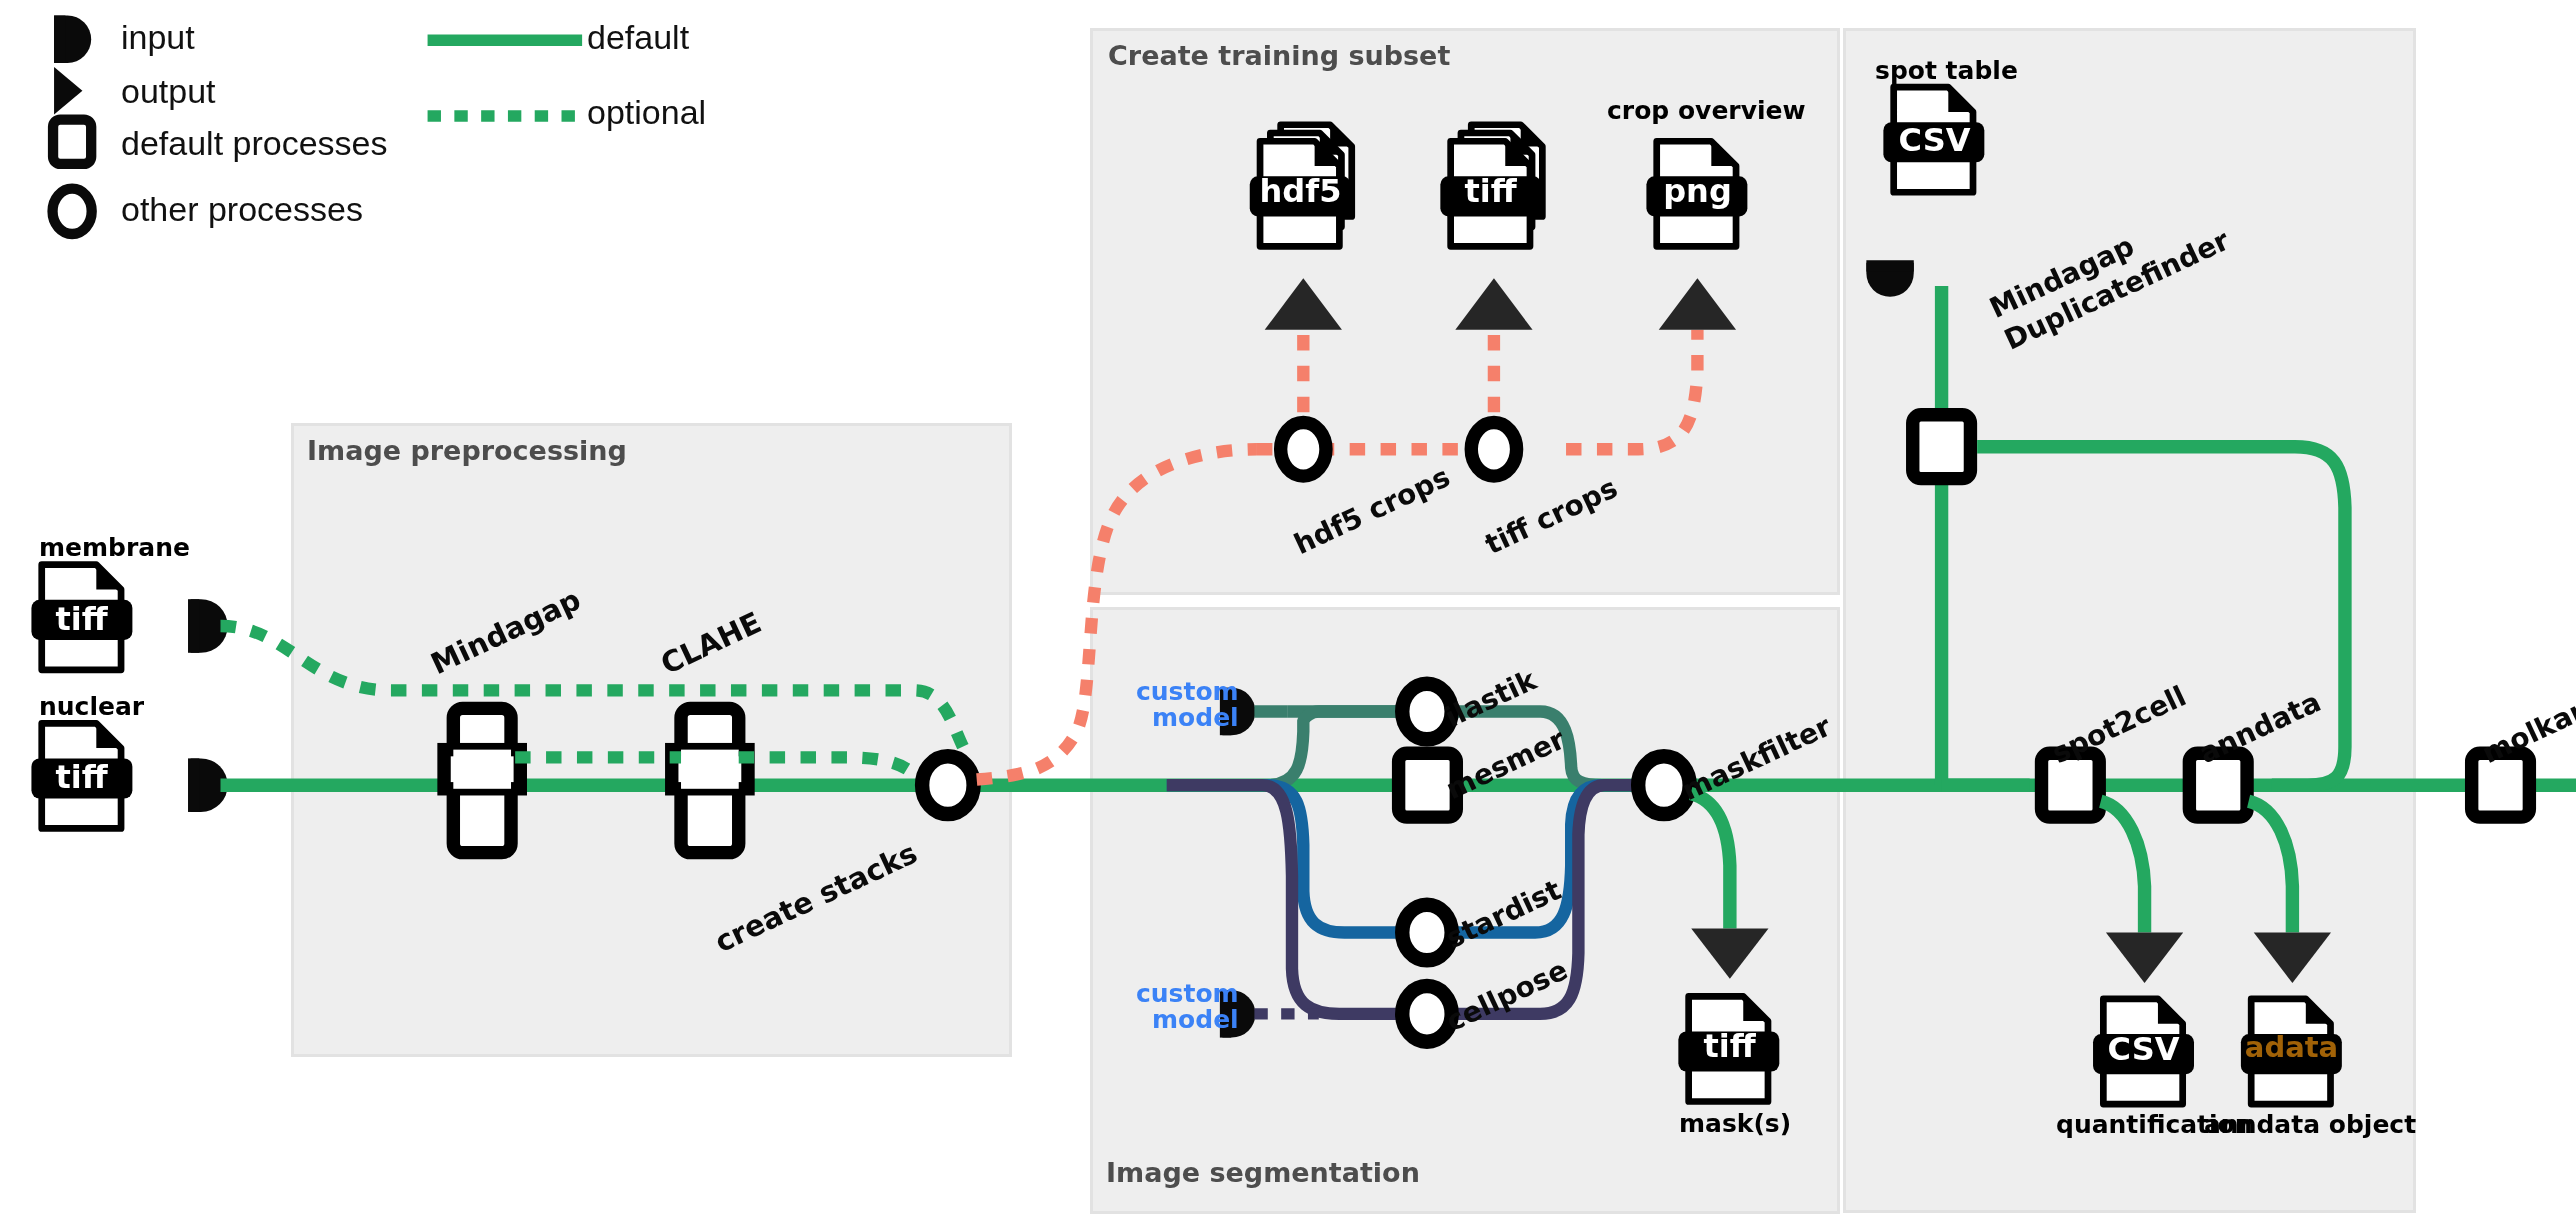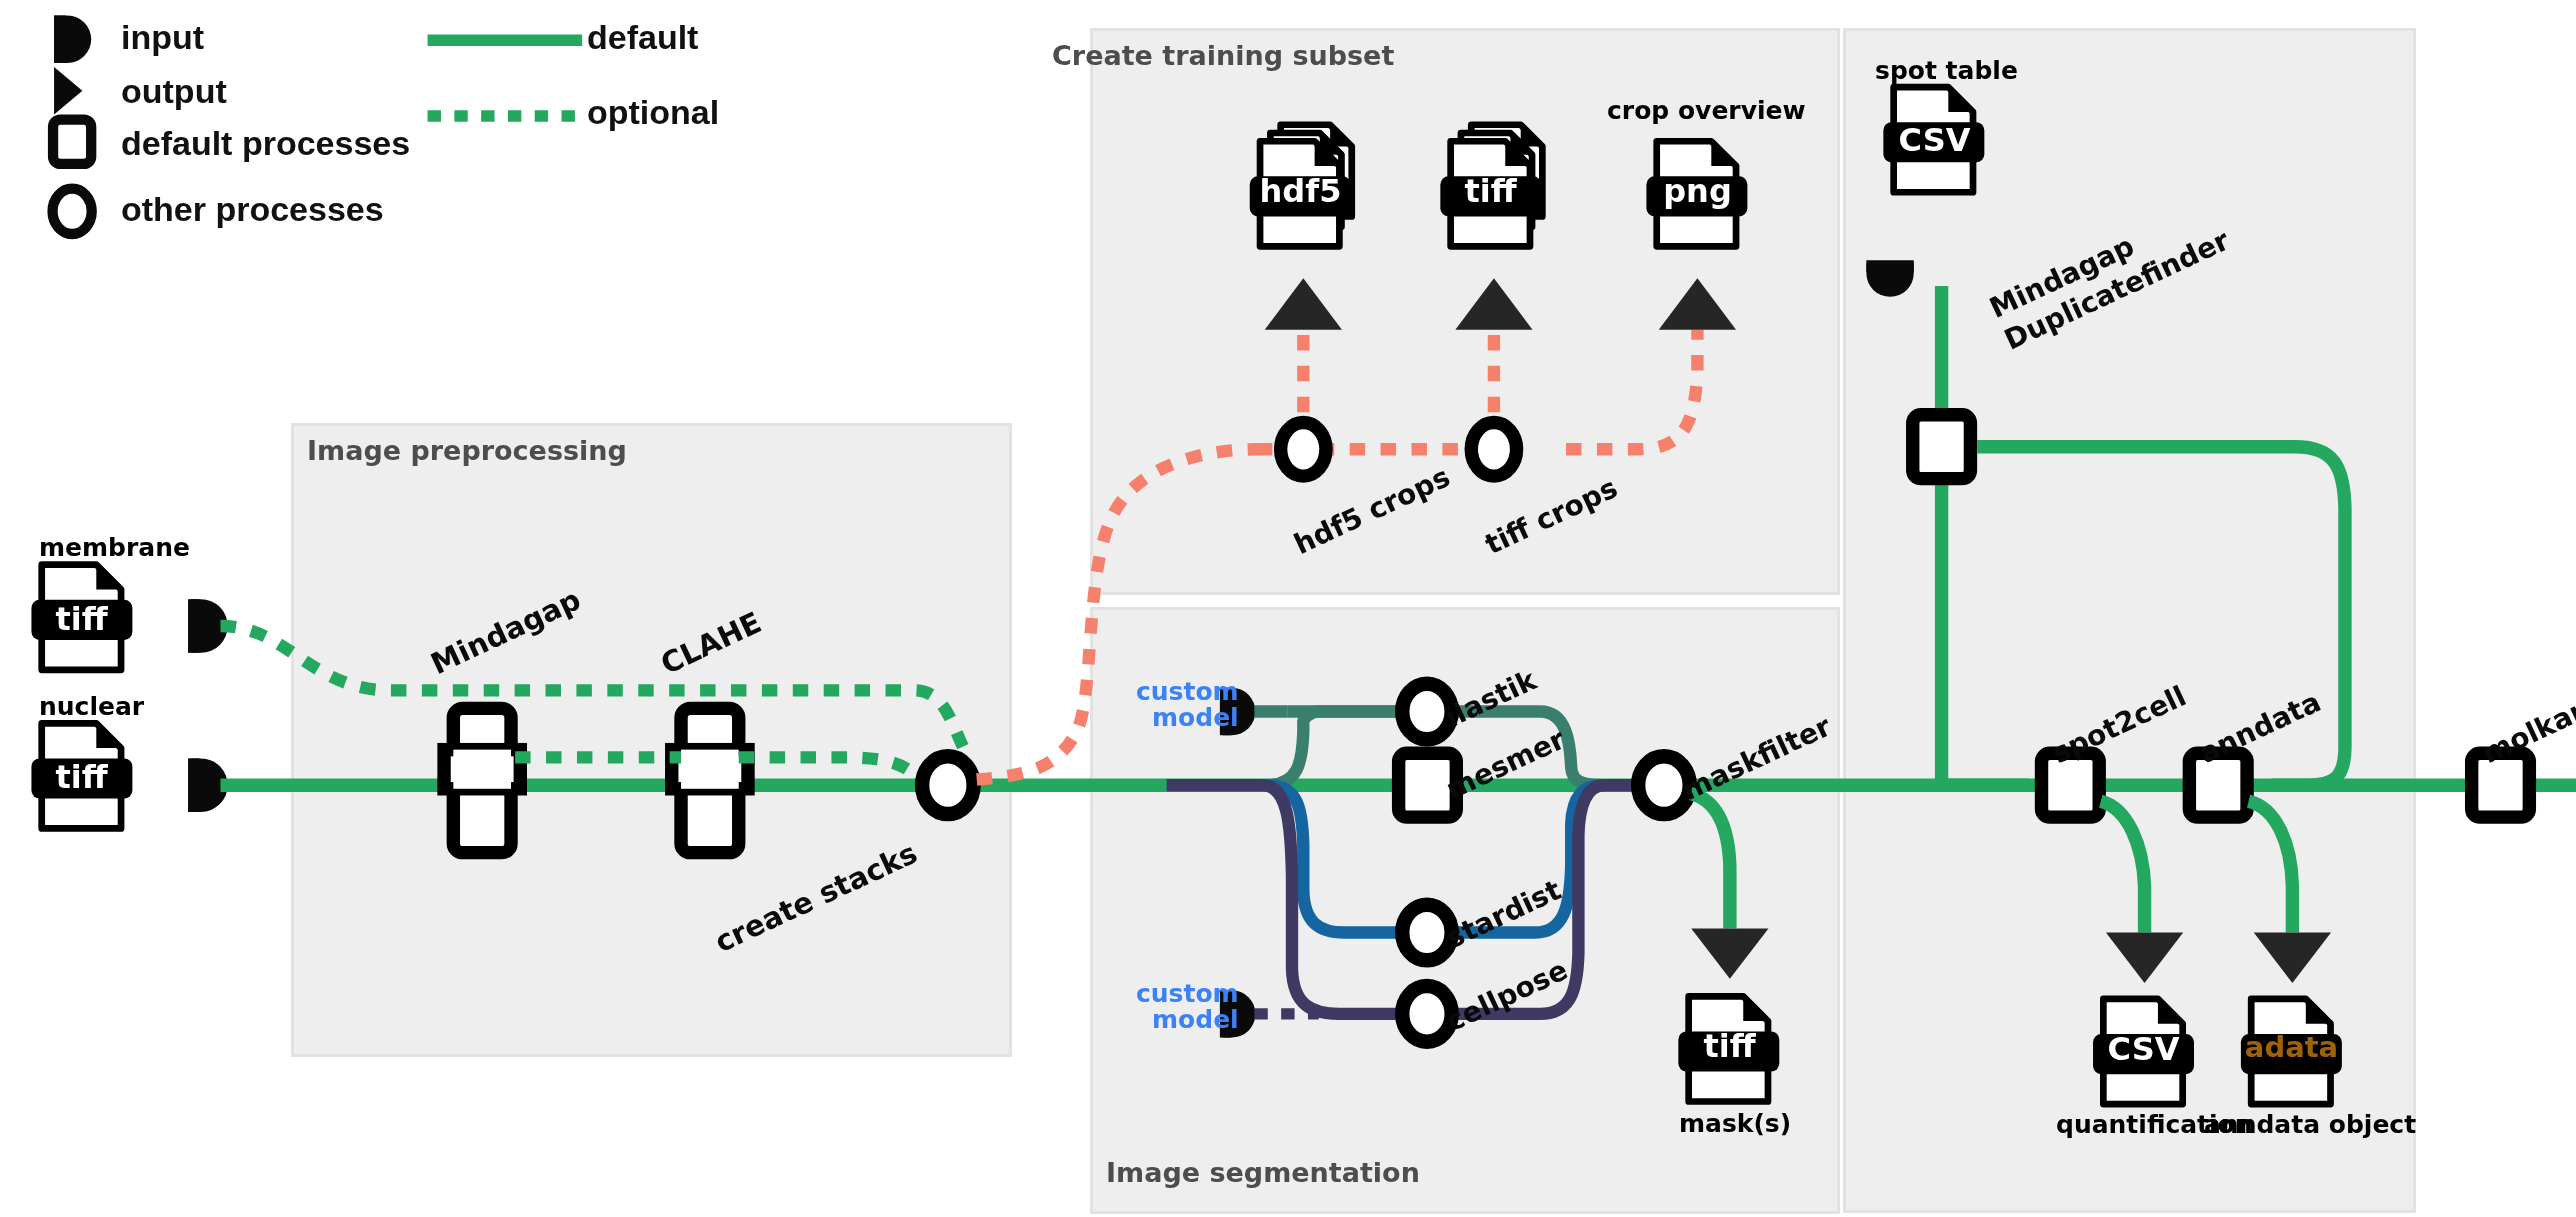--- a/index.html
+++ b/index.html
@@ -6,39 +6,39 @@
   body{width:2891px;height:1218px;position:relative;overflow:hidden;
        font-family:"DejaVu Sans","Liberation Sans",sans-serif;}
   #root{position:absolute;inset:0;}
   svg.layer{position:absolute;left:0;top:0;width:2891px;height:1218px;overflow:visible;}
   .panel{position:absolute;background:#eeeeee;border:3.1px solid #e2e2e2;box-sizing:border-box;}
   .panel-title{position:absolute;font-weight:bold;color:#4d4d4d;font-size:27px;
                font-family:"DejaVu Sans","Liberation Sans",sans-serif;white-space:nowrap;}
   .lbl{position:absolute;white-space:nowrap;font-weight:bold;color:#0a0a0a;
        font-family:"DejaVu Sans","Liberation Sans",sans-serif;}
   .legend-text{position:absolute;white-space:nowrap;color:#111;font-size:34px;
-               font-family:"Liberation Sans",sans-serif;font-weight:700;}
+               font-family:"Liberation Sans",sans-serif;font-weight:400;}
   .filelabel{position:absolute;white-space:nowrap;font-weight:bold;font-size:25px;color:#000;
              text-align:center;font-family:"DejaVu Sans","Liberation Sans",sans-serif;}
   .custlabel{position:absolute;white-space:nowrap;font-weight:bold;font-size:25px;color:#3b82f6;
              line-height:1.05;text-align:right;font-family:"DejaVu Sans","Liberation Sans",sans-serif;margin-left:28px;}
   .logo-wrap{position:absolute;}
 </style>
 </head>
 <body>
 
 <div id="root">
 
   <div class="panel" style="left:291px;top:423px;width:721px;height:634px;"></div>
   <div class="panel" style="left:1090px;top:28px;width:750px;height:567px;"></div>
   <div class="panel" style="left:1090px;top:607px;width:750px;height:607px;"></div>
   <div class="panel" style="left:1843px;top:28px;width:573px;height:1185px;"></div>
 
   <div class="panel-title" style="left:307px;top:435px;">Image preprocessing</div>
-  <div class="panel-title" style="left:1052px;top:40px;">Create training subset</div>
+  <div class="panel-title" style="left:1108px;top:40px;">Create training subset</div>
   <div class="panel-title" style="left:1106px;top:1157px;">Image segmentation</div>
 
   <svg class="layer" viewBox="0 0 5612 2364">
     <defs>
 
       <g id="fileicon">
         <path d="M6,4 H112 L160,52 V208 H6 Z" fill="#fff" stroke="#000" stroke-width="13" stroke-linejoin="round"></path>
         <path d="M112,4 L160,52 H112 Z" fill="#000"></path>
         <rect x="-14" y="72" width="196" height="78" rx="16" fill="#000"></rect>
       </g>

